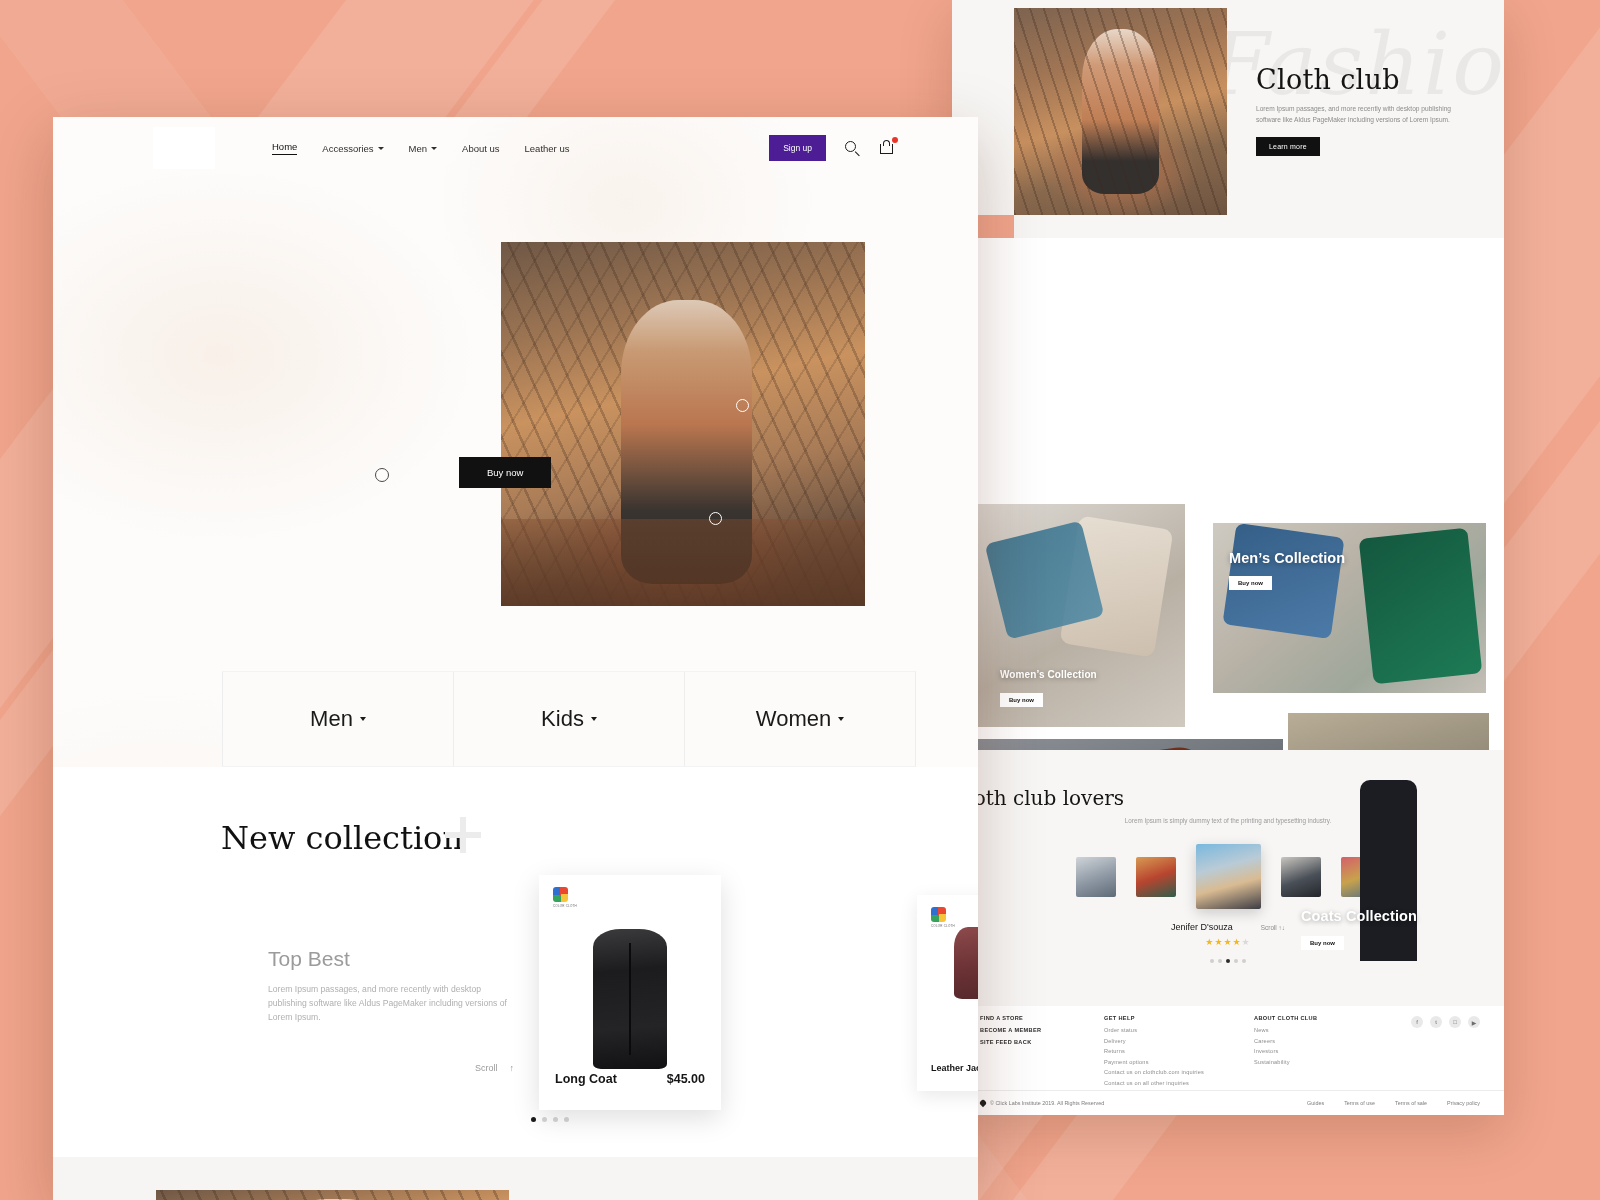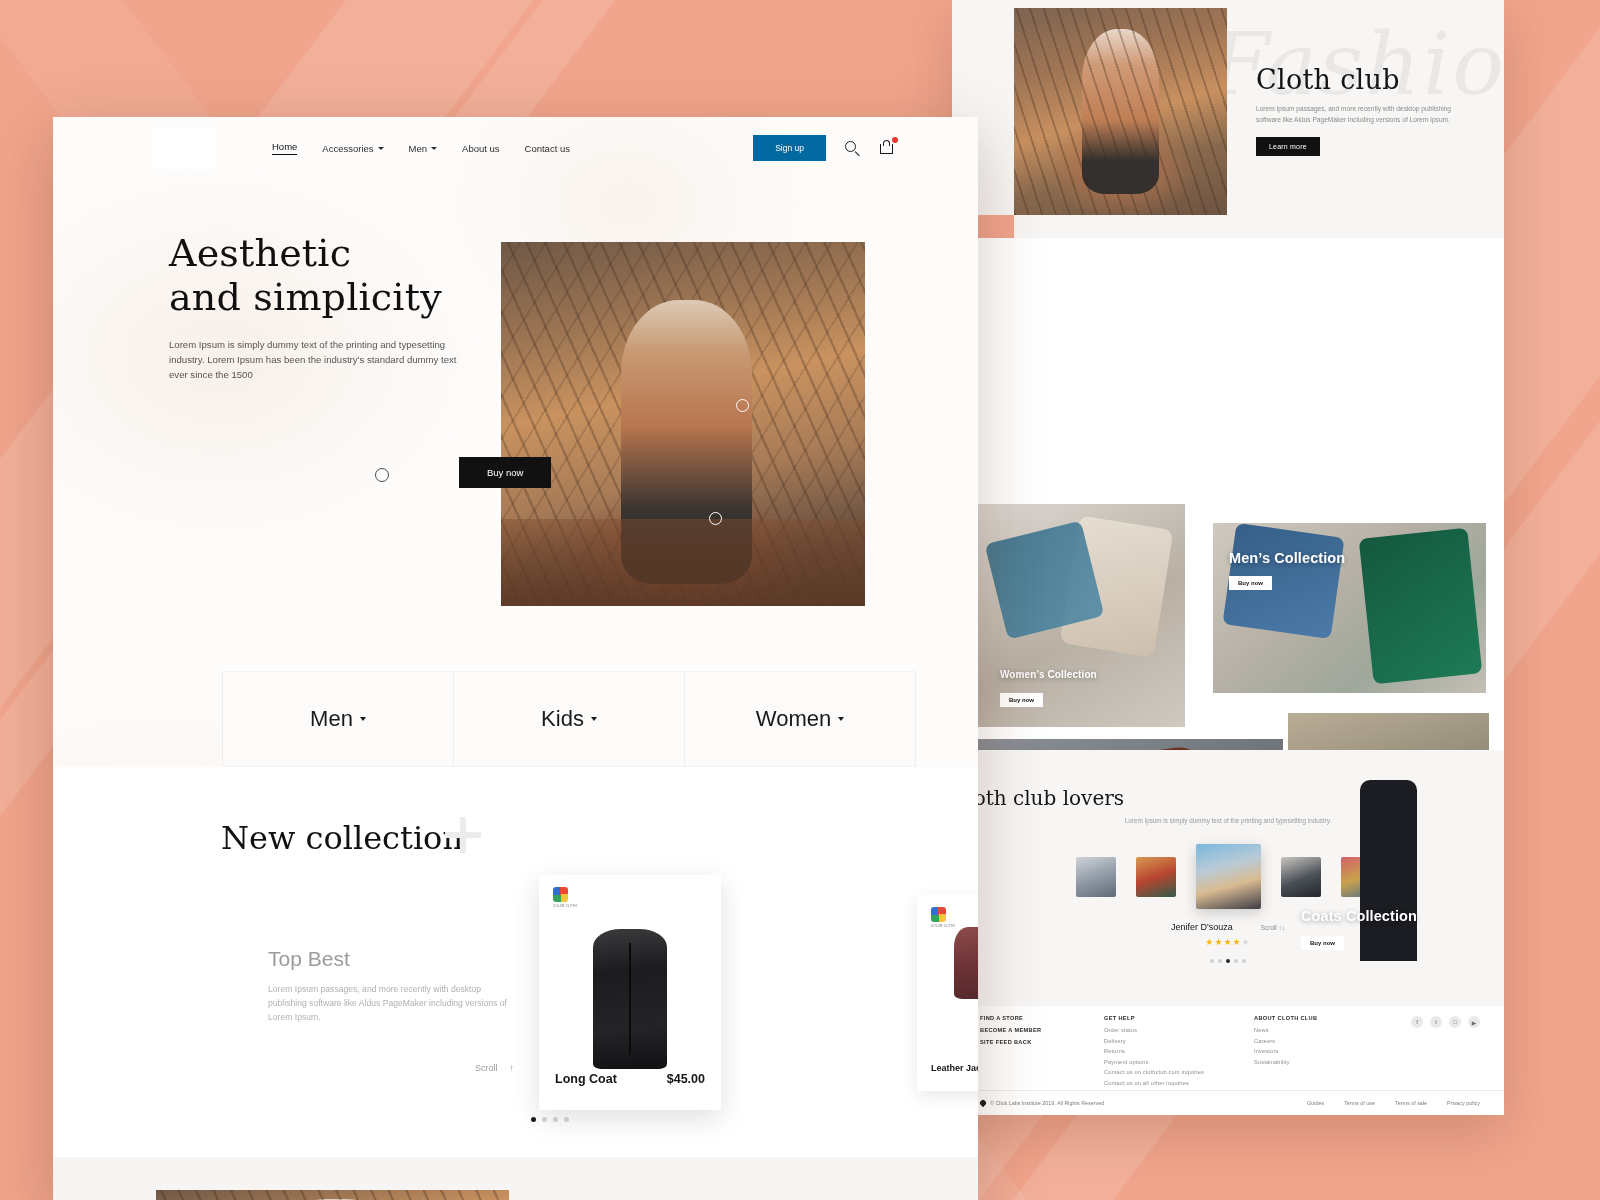--- a/index.html
+++ b/index.html
@@ -145,21 +145,21 @@
       #fdfcfb;
   }
   
   .l-nav{ position:relative; height:62px; display:flex; align-items:center; padding:0 36px; }
   .logo-box{ width:62px; height:42px; background:#fff; margin-left:64px; }
   .nav-links{ display:flex; align-items:center; gap:25px; margin-left:57px; }
   .nav-link{ font-size:9.5px; color:#2e2e2e; display:flex; align-items:center; gap:4px; }
   .nav-link.active{ color:#111; border-bottom:1px solid #111; padding-bottom:2px; }
   .caret{ width:0;height:0;border-left:3px solid transparent;border-right:3px solid transparent;border-top:3.5px solid #2e2e2e; display:inline-block;}
   .nav-right{ display:flex; align-items:center; gap:18px; margin-left:auto; margin-right:46px; }
-  .signup{ background:#0369a1; color:#fff; font-size:8.5px; padding:8px 22px; }
+  .signup{ background:#4c1d95; color:#fff; font-size:8.5px; padding:8px 14px; }
   .ico{ width:17px;height:17px; position:relative; display:inline-block; }
   .mag{ position:absolute; left:1px; top:1px; width:11px;height:11px;border:1.4px solid #1b1b1b;border-radius:50%;}
   .mag-h{ position:absolute; left:11px; top:11px; width:6px;height:1.4px;background:#1b1b1b; transform:rotate(45deg); transform-origin:left center;}
   .cart-b{ position:absolute; left:1px; top:4px; width:13px;height:10px;border:1.4px solid #1b1b1b; border-top:none;}
   .cart-hdl{ position:absolute; left:4px; top:0px; width:7px;height:6px;border:1.4px solid #1b1b1b;border-bottom:none;border-radius:4px 4px 0 0;}
   .cart-badge{ position:absolute; right:-2px; top:-3px; width:6px;height:6px;border-radius:50%; background:#e8372a; }
 
   
   .l-hero{ position:relative; height:425px; }
   .l-hero-text{ position:absolute; left:116px; top:52px; width:300px; }
@@ -373,43 +373,38 @@
         <span class="caret"></span>
       </div>
       <div class="nav-link">
         <span>Men</span>
         <span class="caret"></span>
       </div>
       <div class="nav-link">
         <span>About us</span>
       </div>
       <div class="nav-link">
-        <span>Contact us</span>
+        <span>Leather us</span>
       </div>
     </div>
     <div class="nav-right">
       <div class="signup">Sign up</div>
       <span class="ico">
         <span class="mag"></span>
         <span class="mag-h"></span>
       </span>
       <span class="ico">
         <span class="cart-hdl"></span>
         <span class="cart-b"></span>
         <span class="cart-badge"></span>
       </span>
     </div>
   </div>
 
   <div class="l-hero">
-    <div class="l-hero-text">
-      <div class="l-h1">Aesthetic</div>
-      <div class="l-h1">and simplicity</div>
-      <div class="l-para">Lorem Ipsum is simply dummy text of the printing and typesetting industry. Lorem Ipsum has been the industry's standard dummy text ever since the 1500</div>
-    </div>
     <div class="l-ring"></div>
     <div class="l-buynow">Buy now</div>
     <div class="l-hero-img">
       <div class="branches"></div>
       <div class="fig"></div>
       <div class="ground"></div>
     </div>
     <div class="dot-ring dr1"></div>
     <div class="dot-ring dr2"></div>
   </div>

